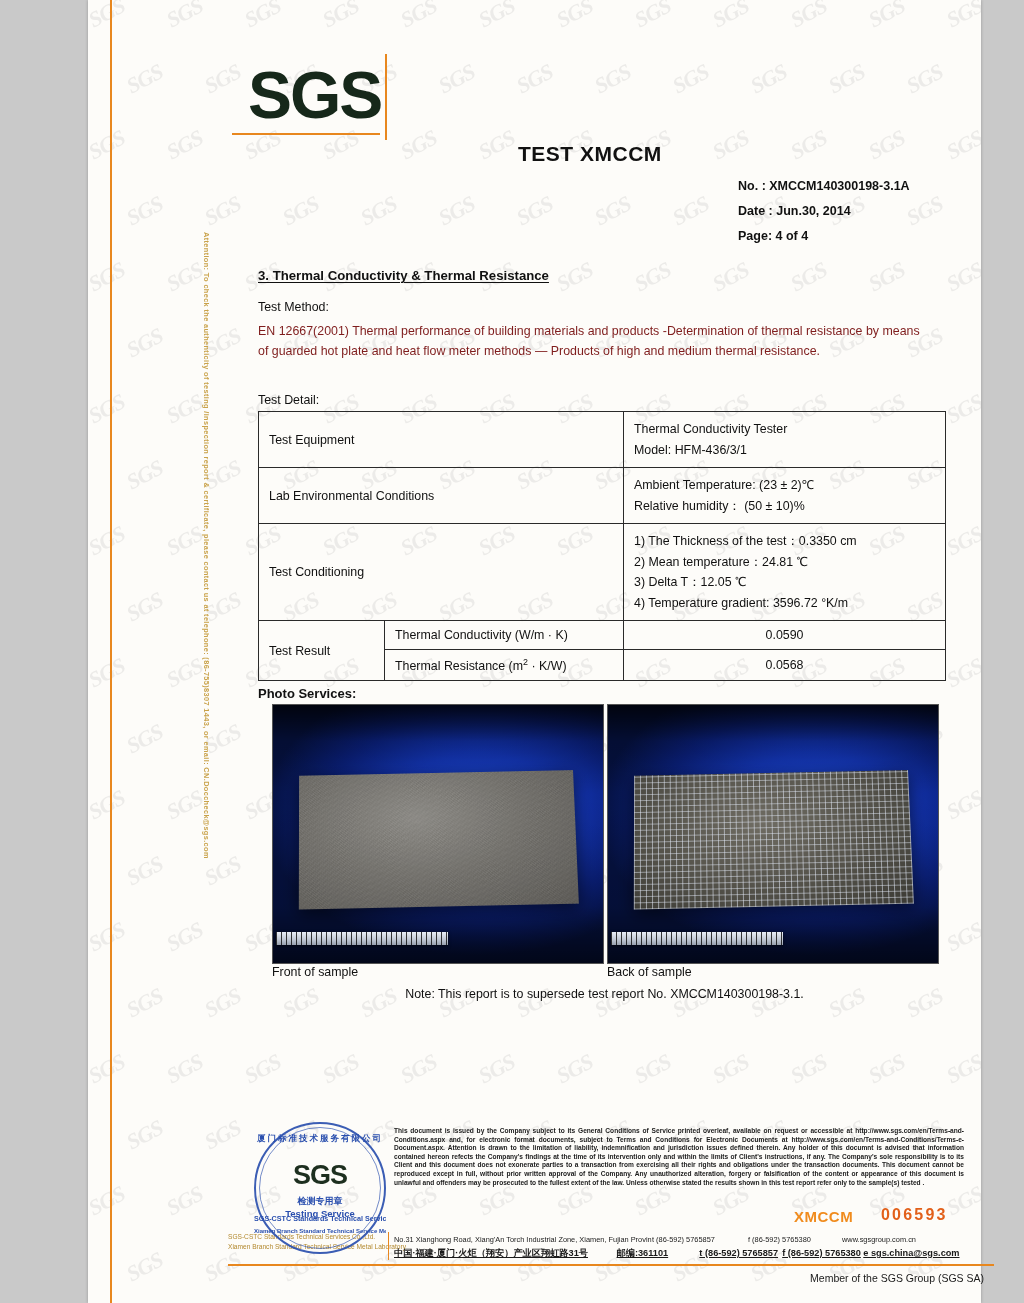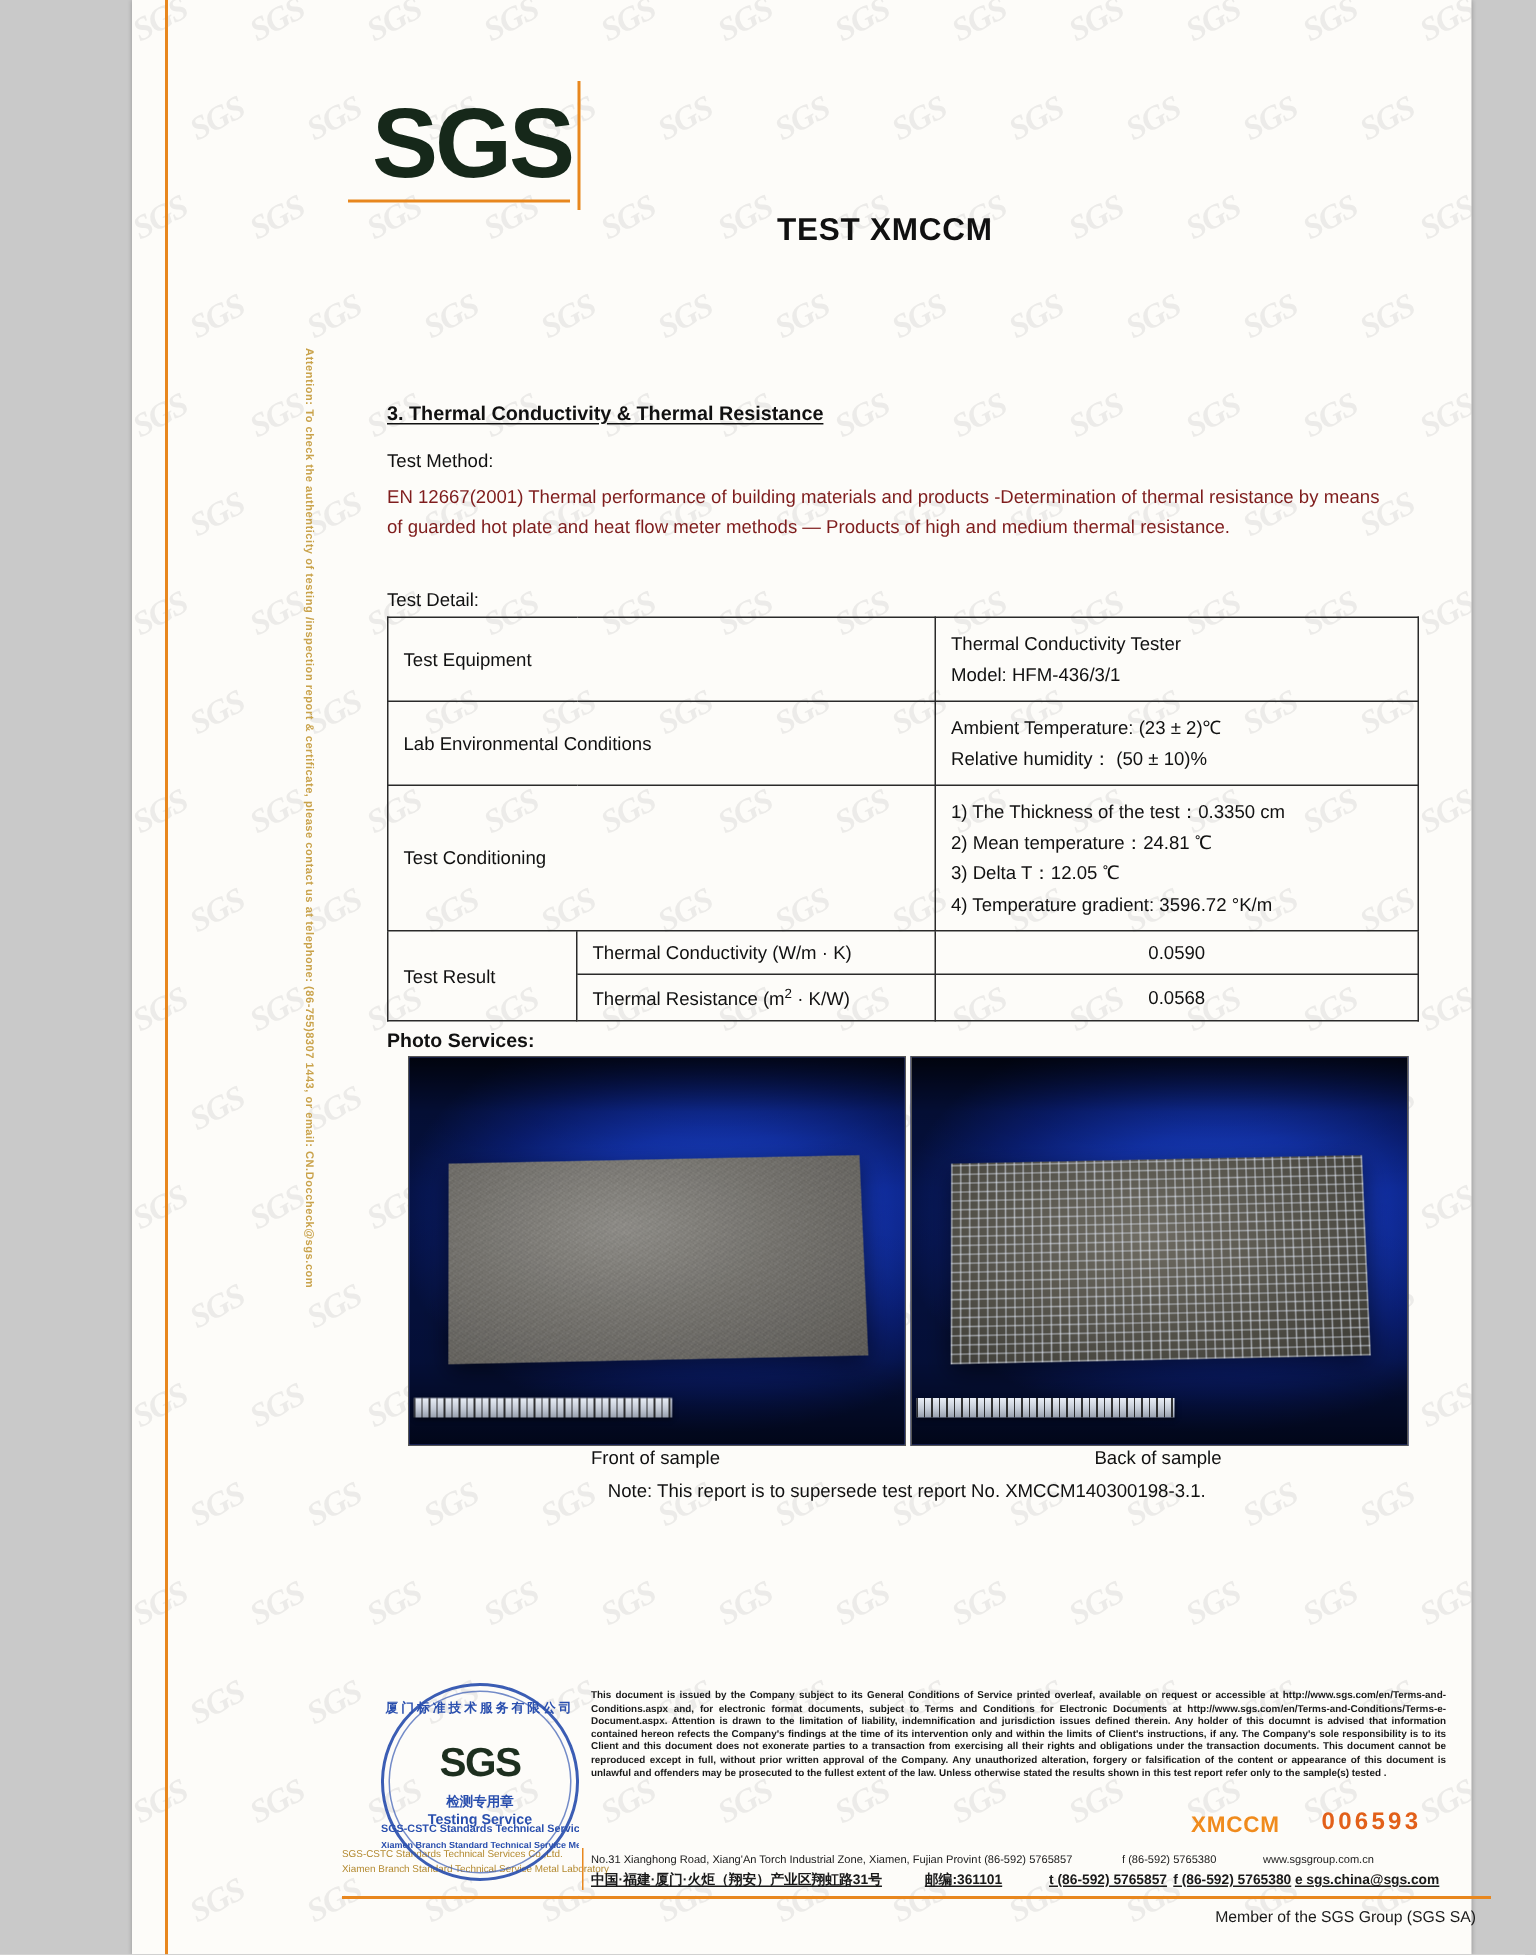--- a/index.html
+++ b/index.html
@@ -258,21 +258,21 @@
   .ruler::after {
     content: "";
     position: absolute;
     inset: 0;
     background: repeating-linear-gradient(90deg, rgba(20,20,20,0.85) 0 1px, rgba(0,0,0,0) 1px 5px);
   }
   .photo-caption {
     position: absolute;
     top: 965px;
     width: 330px;
-    text-align: center;
+    text-align: left;
     font-size: 12.4px;
     color: #111;
   }
   #caption-front { left: 184px; }
   #caption-back  { left: 519px; }
   #note-block {
     position: absolute;
     left: 184px;
     top: 985px;
     width: 665px;
@@ -690,20 +690,36 @@
     <div id="vnotice">Attention: To check the authenticity of testing /inspection report &amp; certificate, please contact us at telephone: (86-755)8307 1443, or email: CN.Doccheck@sgs.com</div>
 
     <div id="logo">
       <div class="logo-text">SGS</div>
       <div class="logo-vline"></div>
       <div class="logo-hline"></div>
     </div>
 
     <div id="report-title">TEST XMCCM</div>
 
+    <div id="meta">
+      <div class="row">
+        <span class="lbl">No.</span>
+        <span>:</span>
+        <span>XMCCM140300198-3.1A</span>
+      </div>
+      <div class="row">
+        <span class="lbl">Date</span>
+        <span>:</span>
+        <span>Jun.30, 2014</span>
+      </div>
+      <div class="row">
+        <span class="lbl">Page:</span>
+        <span>4 of 4</span>
+      </div>
+    </div>
 
     <div id="content">
 
       <div id="section-title">3. Thermal Conductivity &amp; Thermal Resistance</div>
       <div id="tm-label">Test Method:</div>
       <div id="tm-body">EN 12667(2001) Thermal performance of building materials and products -Determination of thermal resistance by means of guarded hot plate and heat flow meter methods — Products of high and medium thermal resistance.</div>
       <div id="td-label">Test Detail:</div>
 
       <table id="detail-table">
         <tbody>

